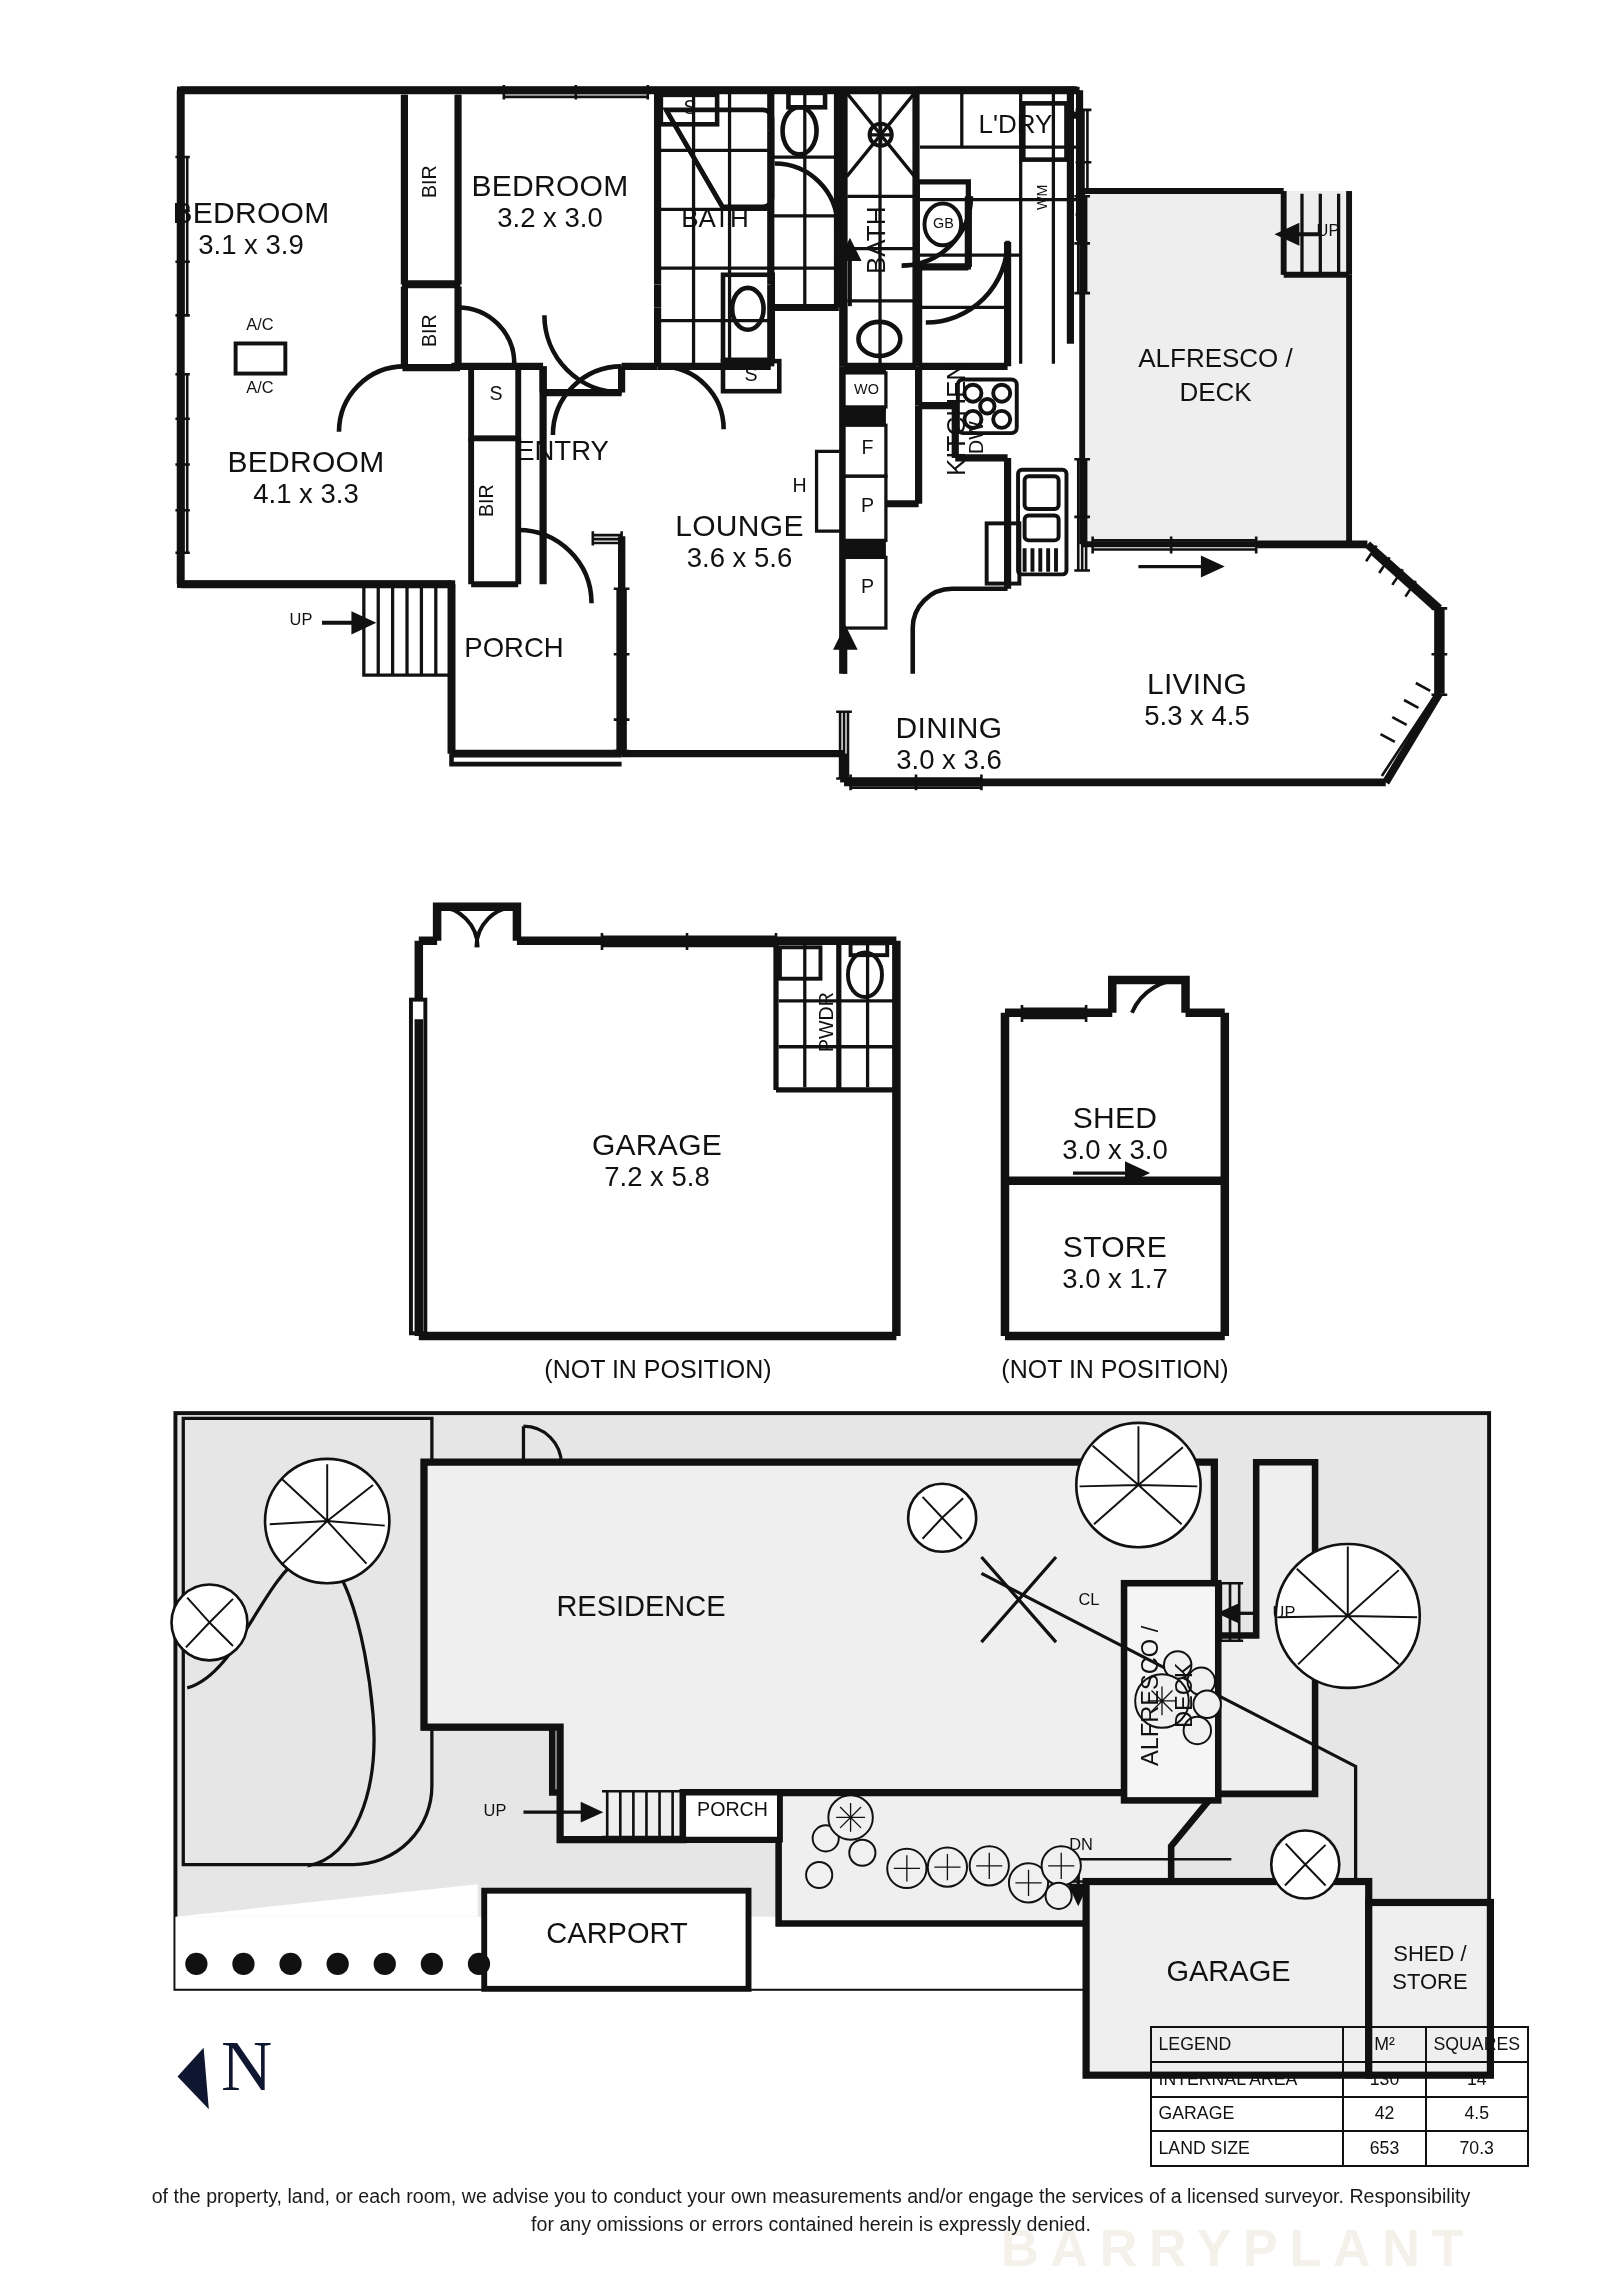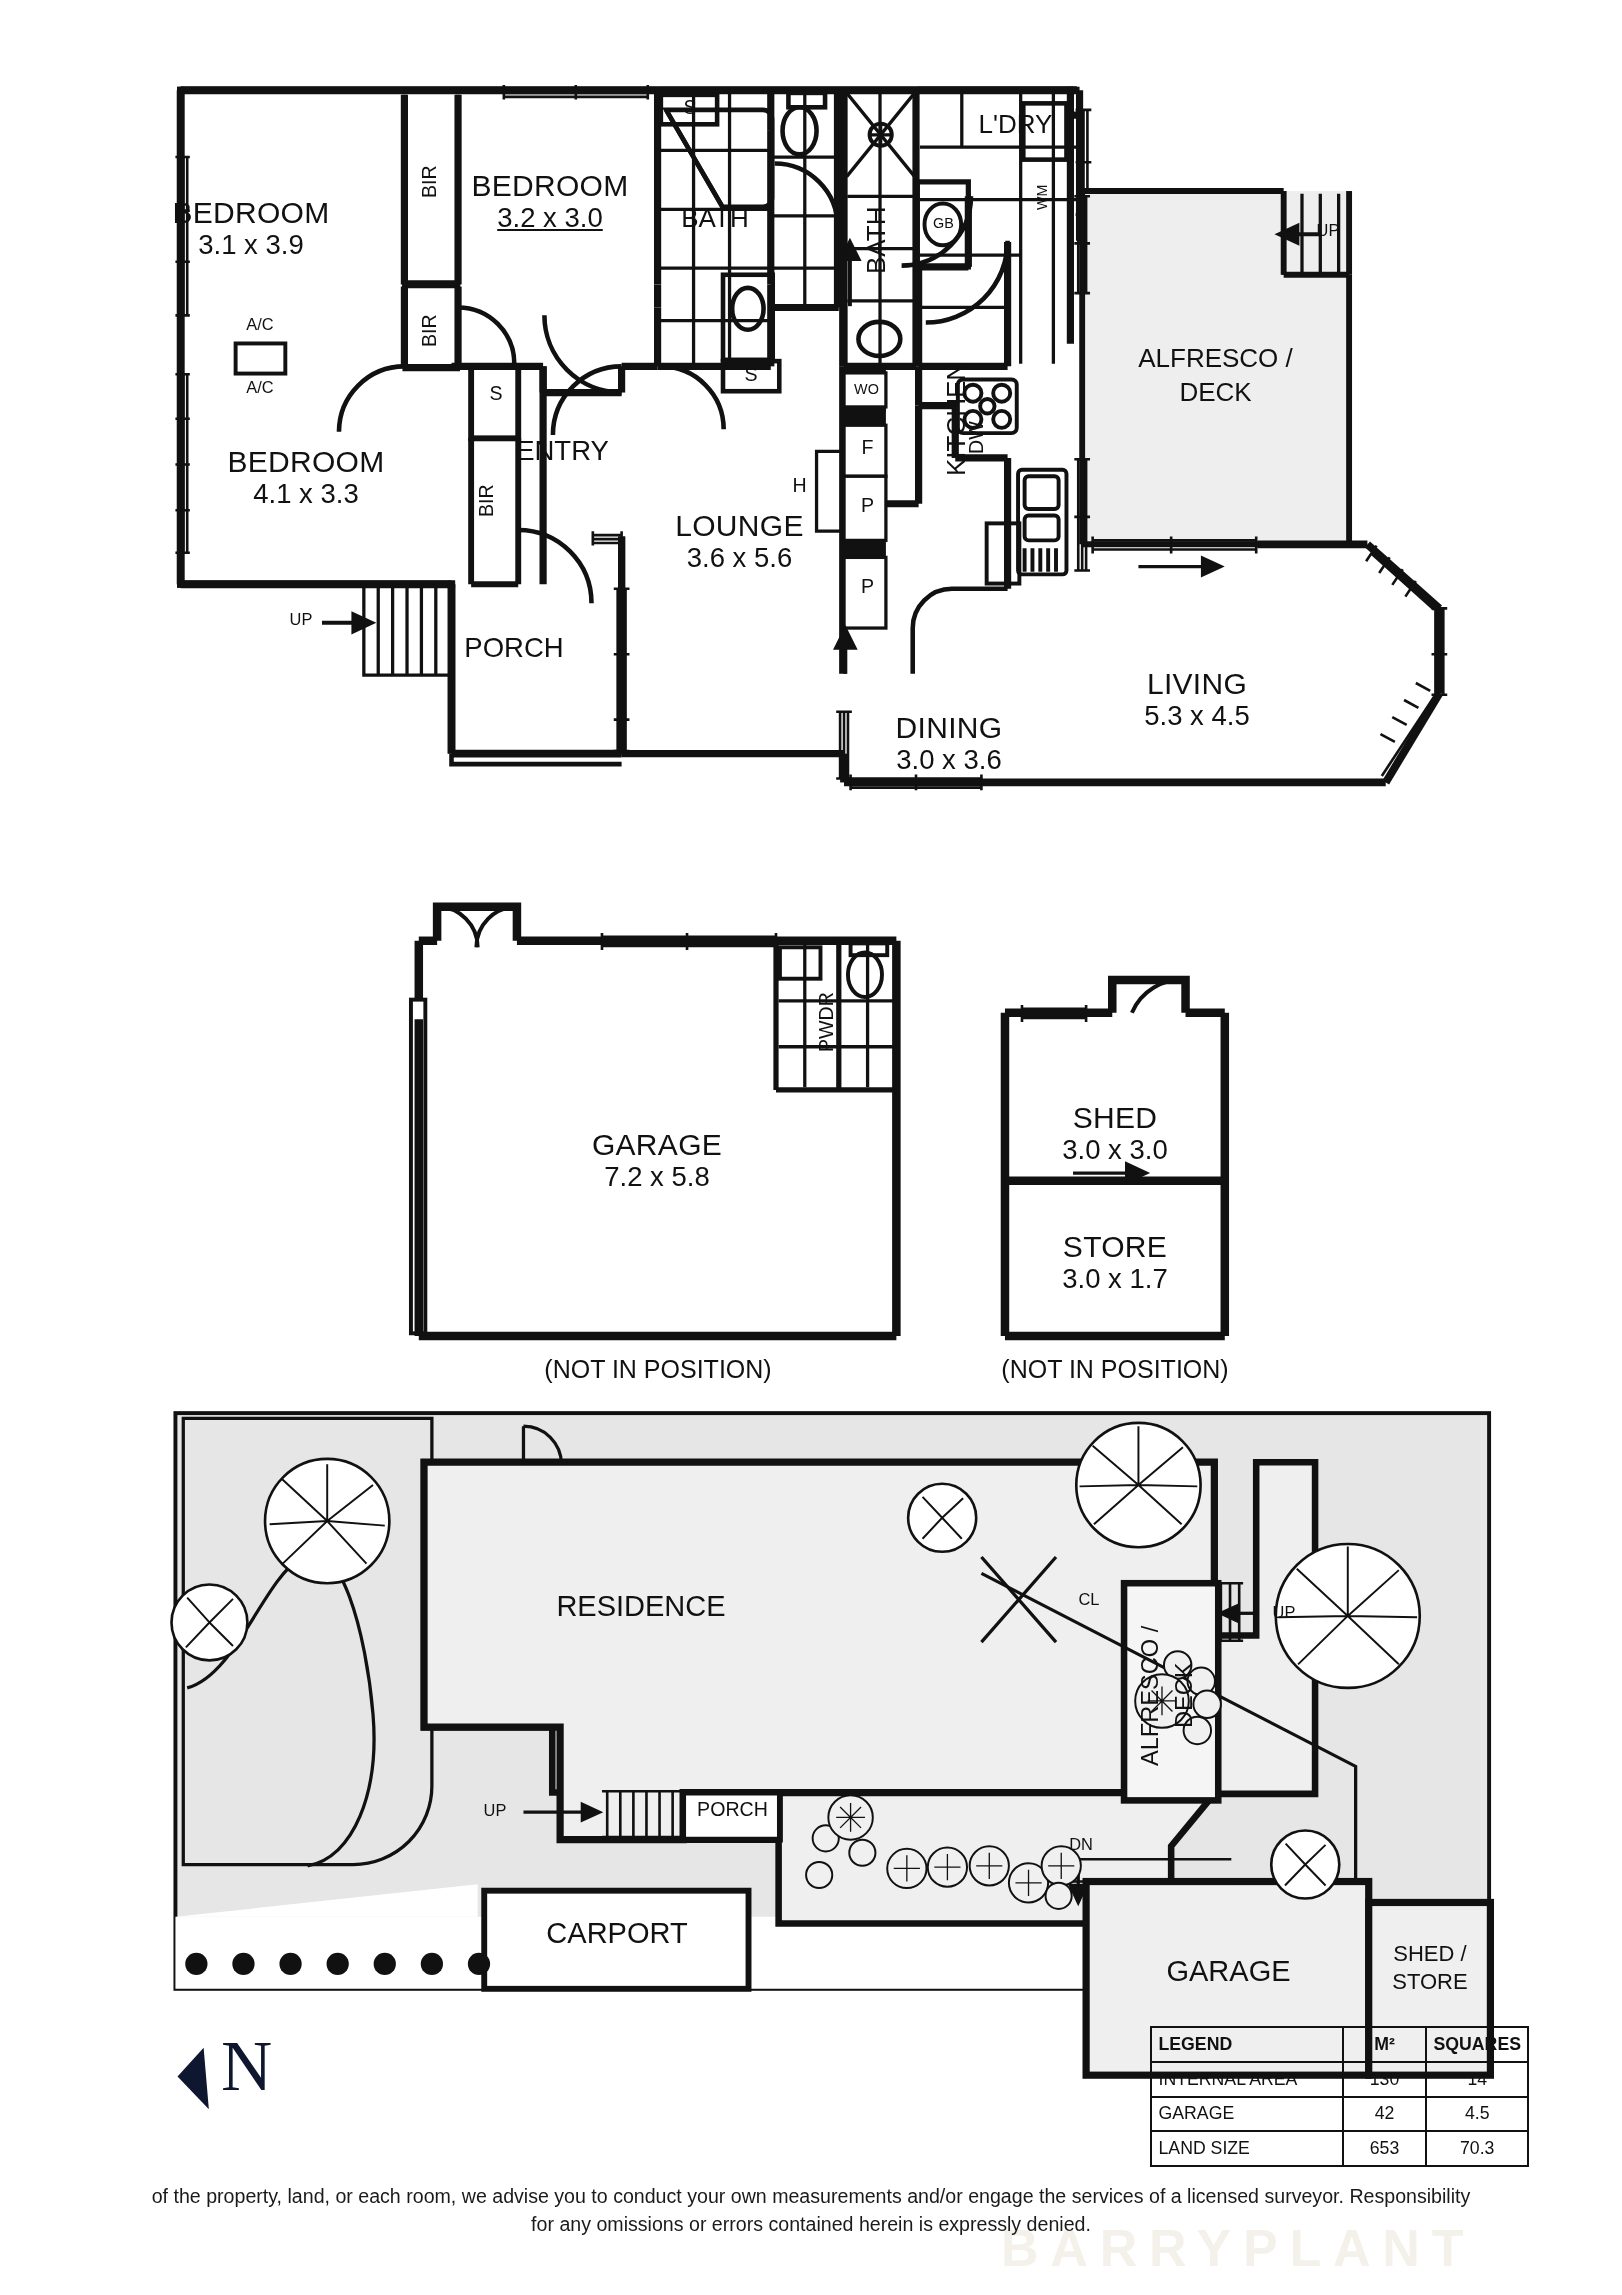--- a/index.html
+++ b/index.html
@@ -14,21 +14,21 @@
   .sm{font-size:19.6px;}
   .xs{font-size:16.4px;}
   .tiny{font-size:14.4px;}
   .vert{writing-mode:vertical-rl;transform:rotate(180deg);}
   .nip{font-size:25px;}
   
   #legend{position:absolute;left:1150px;top:2026px;border-collapse:collapse;
           font-size:17.7px;font-family:"Liberation Sans",sans-serif;}
   #legend td,#legend th{border:2px solid #111;padding:3.9px 6.5px;height:25px;
           font-weight:normal;color:#111;}
-  #legend th{font-weight:bold;margin-left:23px;}
+  #legend th{font-weight:normal;margin-left:23px;}
   #legend .c{text-align:center;width:68px;}
   #legend .l{text-align:left;width:177px;}
   #disc{position:absolute;left:0;top:2183px;width:1622px;text-align:center;
         font-size:19.6px;line-height:1.42;color:#1a1a1a;}
   #north{position:absolute;left:171px;top:2036px;}
   #north .nletter{position:absolute;left:50px;top:-10.5px;font-size:71px;
         font-family:"Liberation Serif",serif;color:#0e1630;font-weight:normal;}
   .wm{position:absolute;left:1001px;top:2218px;font-size:52px;letter-spacing:11.8px;
       color:#f3f1ea;font-family:"Liberation Sans",sans-serif;font-weight:bold;}
 </style>
@@ -591,21 +591,21 @@
   <g fill="none" stroke="#111" stroke-width="5">
     <path d="M800,2180 a58,58 0 0 1 58,58"></path>
     <path d="M800,2180 V2236 H858"></path>
   </g>
 </svg>
 
 <div class="lbl rm" style="left:153px;top:196px;width:196px;">BEDROOM</div>
 <div class="lbl dim" style="left:153px;top:230px;width:196px;">3.1 x 3.9</div>
 
 <div class="lbl rm" style="left:452px;top:169px;width:196px;">BEDROOM</div>
-<div class="lbl dim" style="left:452px;top:203px;width:196px;text-decoration:underline;">3.2 x 3.0</div>
+<div class="lbl dim" style="left:452px;top:203px;width:196px;">3.2 x 3.0</div>
 
 <div class="lbl rm" style="left:208px;top:445px;width:196px;">BEDROOM</div>
 <div class="lbl dim" style="left:208px;top:479px;width:196px;">4.1 x 3.3</div>
 
 <div class="lbl rm" style="left:648px;top:509px;width:183px;">LOUNGE</div>
 <div class="lbl dim" style="left:648px;top:543px;width:183px;">3.6 x 5.6</div>
 
 <div class="lbl rm" style="left:851px;top:711px;width:196px;">DINING</div>
 <div class="lbl dim" style="left:851px;top:745px;width:196px;">3.0 x 3.6</div>
 

